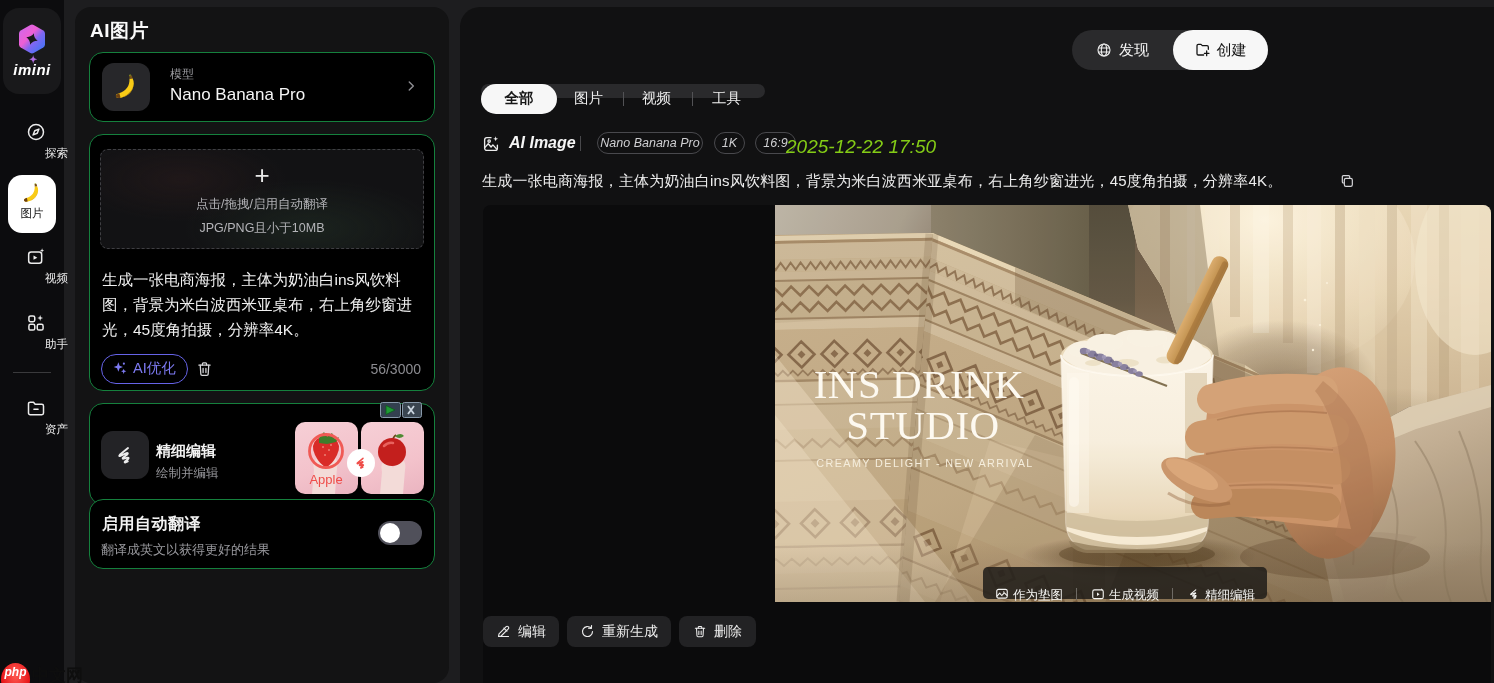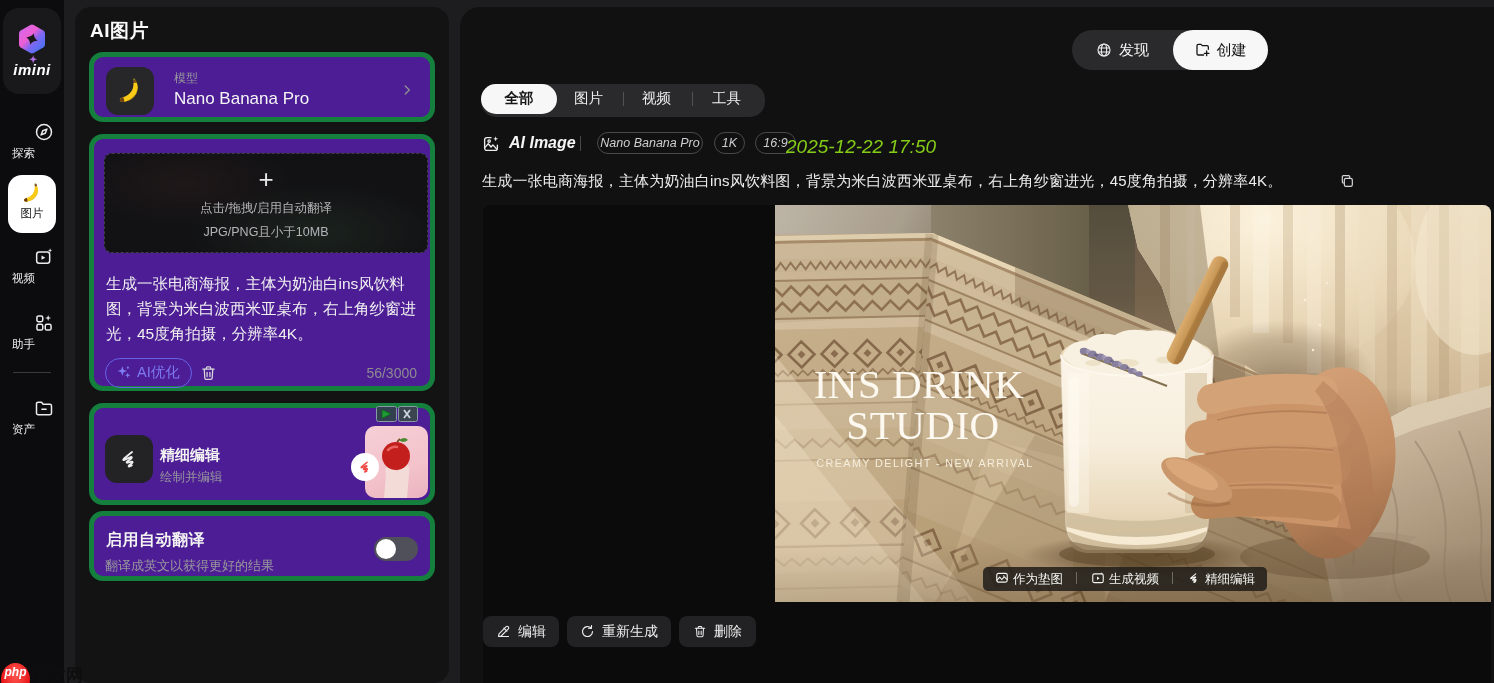--- a/index.html
+++ b/index.html
@@ -6,29 +6,29 @@
   * { margin:0; padding:0; box-sizing:border-box; }
   html,body { width:1494px; height:683px; overflow:hidden; }
   body { background:#1d1d1f; font-family:"Liberation Sans",sans-serif; position:relative; }
 
   
   #sidebar { position:absolute; left:0; top:0; width:64px; height:683px; background:#0c0c0e; }
   #logocard { position:absolute; left:3px; top:8px; width:58px; height:86px; background:#19191b; border-radius:16px; text-align:center; }
   #logocard svg.hex { margin-top:16px; }
   .iminitxt { color:#fff; font-size:15px; font-weight:bold; font-style:italic; letter-spacing:0.5px; margin-top:1px; position:relative; }
   .iminitxt .spark { position:absolute; top:-7px; left:26px; color:#b06be0; font-size:10px; font-style:normal; }
-  .nav { position:absolute; left:12px; width:64px; text-align:left; color:#ececec; font-size:11.5px; }
+  .nav { position:absolute; left:4px; width:64px; text-align:right; color:#ececec; font-size:11.5px; }
   .nav svg { display:block; margin:0 auto 4px auto; }
   .navsel { position:absolute; left:8px; top:175px; width:48px; height:58px; background:#fff; border-radius:14px; color:#111; font-size:11.5px; text-align:center; padding-top:7px; }
   .sbdiv { position:absolute; left:13px; top:372px; width:38px; height:1px; background:#3a3a3c; }
 
   
   #lpanel { position:absolute; left:75px; top:7px; width:374px; height:676px; background:#131314; border-radius:16px; }
   #lpanel h1 { position:absolute; left:15px; top:11px; font-size:19px; color:#fafafa; letter-spacing:0.5px; }
-  .card { position:absolute; left:14px; width:346px; background:#4c1d95; border:5px solid #15803d; border-radius:14px; }
+  .card { position:absolute; left:14px; width:346px; background:#000000; border:1px solid #15803d; border-radius:14px; }
   #cardModel { top:45px; height:70px; }
   .bansq { position:absolute; left:12px; top:10px; width:48px; height:48px; background:#27272a; border-radius:12px; }
   .bansq svg { margin:10px 0 0 10px; }
   .mlab { position:absolute; left:80px; top:13px; font-size:12px; color:#98989d; }
   .mname { position:absolute; left:80px; top:32px; font-size:17px; color:#f5f5f5; }
   .chev { position:absolute; right:16px; top:26px; color:#8e8e93; font-size:15px; }
 
   #cardPrompt { top:127px; height:257px; }
   .upbox { position:absolute; left:10px; top:14px; width:324px; height:100px; border:1.5px dashed #3f3f43; border-radius:8px; text-align:center; color:#b4b4b8; font-size:12.5px;
      background: radial-gradient(ellipse 180px 70px at 65% 80%, rgba(40,60,45,.4), rgba(0,0,0,0) 70%), radial-gradient(ellipse 150px 60px at 25% 30%, rgba(60,35,35,.32), rgba(0,0,0,0) 70%), #121214; }
@@ -45,53 +45,53 @@
   .edsq svg { margin:12px 0 0 12px; }
   .edtit { position:absolute; left:66px; top:38px; font-size:15px; font-weight:bold; color:#f2f2f2; }
   .edsub { position:absolute; left:66px; top:61px; font-size:12.5px; color:#98989d; }
   .thumb { position:absolute; top:18px; width:63px; height:72px; border-radius:10px; background:linear-gradient(160deg,#f6cfd6,#f3c2cb 60%,#eab4c0); overflow:hidden; }
   .th1 { left:205px; }
   .th2 { left:271px; }
   .edbadge { position:absolute; left:257px; top:45px; width:28px; height:28px; background:#fff; border-radius:50%; z-index:3; }
   .edbadge svg { margin:6px 0 0 6px; }
   .adctl { position:absolute; right:12px; top:-2px; z-index:4; }
 
-  #cardXlat { top:504px; height:70px; }
+  #cardXlat { top:492px; height:70px; }
   .xt1 { position:absolute; left:12px; top:14px; font-size:16px; font-weight:bold; color:#f2f2f2; letter-spacing:0.5px; }
   .xt2 { position:absolute; left:11px; top:41px; font-size:13px; color:#98989d; }
   .tog { position:absolute; right:12px; top:21px; width:44px; height:24px; background:#50505a; border-radius:12px; }
   .tog .knob { position:absolute; left:2px; top:2px; width:20px; height:20px; background:#fff; border-radius:50%; }
 
   
   #mpanel { position:absolute; left:460px; top:7px; width:1040px; height:676px; background:#111112; border-radius:20px 0 0 0; }
   
   .modesw { position:absolute; left:612px; top:23px; width:196px; height:40px; background:#2a2a2c; border-radius:20px; }
   .modesw .disc { position:absolute; left:24px; top:0; height:40px; line-height:40px; color:#f5f5f5; font-size:15px; }
   .modesw .disc svg { vertical-align:-3px; margin-right:7px; }
   .modesw .crea { position:absolute; right:0; top:0; width:95px; height:40px; background:#f7f7f7; border-radius:20px; color:#141414; font-size:15px; line-height:40px; text-align:center; }
   .modesw .crea svg { vertical-align:-3px; margin-right:6px; }
   
-  .tabs { position:absolute; left:21px; top:77px; width:284px; height:33px; background:#2a2a2c; border-radius:15px; color:#ededed; font-size:14.5px; }
+  .tabs { position:absolute; left:21px; top:77px; width:284px; height:14px; background:#2a2a2c; border-radius:15px; color:#ededed; font-size:14.5px; }
   .tabs .sel { position:absolute; left:0; top:0; width:76px; height:30px; background:#f7f7f7; border-radius:15px; color:#161616; text-align:center; line-height:29px; font-weight:bold; }
   .tabs .t { position:absolute; top:0; height:30px; line-height:29px; }
   .tabs .tdiv { position:absolute; top:8px; width:1px; height:14px; background:#525255; }
   
   .meta { position:absolute; left:22px; top:125px; height:24px; width:950px; white-space:nowrap;font-style:italic; }
   .meta .aiimg { position:absolute; left:0; top:3px; }
   .meta .ainame { position:absolute; left:27px; top:2px; white-space:nowrap; font-size:16px; font-weight:bold; color:#f5f5f5; }
   .meta .mdiv { position:absolute; left:98px; top:4px; width:1px; height:15px; background:#48484b; }
   .pill { position:absolute; top:0; height:22px; border:1px solid #49494d; border-radius:11px; color:#cfcfd2; font-size:12.5px; line-height:20px; text-align:center; }
   .date { position:absolute; left:304px; top:4px; white-space:nowrap; color:#84cc16; font-size:19px; }
   
   .prow { position:absolute; left:22px; top:165px; width:900px; font-size:15px; color:#ededed; letter-spacing:0.2px; }
   .copyic { position:absolute; left:879px; top:166px; }
   
   .imgcard { position:absolute; left:23px; top:198px; width:1008px; height:510px; background:#0b0b0c; border-radius:8px; overflow:hidden; }
   .photo { position:absolute; right:0px; top:0; width:716px; height:397px; }
-  .obar { position:absolute; left:500px; top:362px; height:24px; background:rgba(30,28,25,.85); border-radius:5px; color:#f5f5f3; font-size:12.5px; line-height:24px; white-space:nowrap; padding:0 12px; }
+  .obar { position:absolute; left:500px; top:362px; height:24px; background:rgba(30,28,25,.85); border-radius:5px; color:#f5f5f3; font-size:12.5px; line-height:24px; white-space:nowrap; padding:16px 12px; }
   .obar svg { vertical-align:-2px; margin-right:4px; }
   .obar .od { display:inline-block; width:1px; height:12px; background:#6e6a64; vertical-align:-1px; margin:0 10px; }
   
   .brow { position:absolute; top:609px; left:23px; }
   .bbtn { position:absolute; top:0; height:31px; background:#222224; border-radius:8px; color:#ececec; font-size:14px; line-height:31px; text-align:center; }
   .bbtn svg { vertical-align:-2.5px; margin-right:7px; }
 
   
   #wm { position:absolute; left:1px; top:662px; height:21px; z-index:9; }
   #wm .oval { position:absolute; left:0; top:1px; width:29px; height:33px; background:radial-gradient(ellipse at 50% 35%, #ff5a52, #e71518 70%); border-radius:50%; color:#fff; font-size:12px; font-weight:bold; font-style:italic; text-align:center; line-height:19px; }
@@ -193,20 +193,33 @@
         </svg></div>
     <div class="cnt">56/3000</div>
   </div>
 
   <div class="card" id="cardEdit">
     <div class="edsq"><svg width="24" height="24" viewBox="0 0 24 24" fill="none" stroke="#ececec" stroke-width="1.9" stroke-linecap="round" stroke-linejoin="round">
           <path d="M15,5 L6.8,11.8 C5.8,12.8 6.3,13.4 7.4,12.9 L13.5,10.2 C14.8,9.7 15.3,10.5 14.3,11.4 L10.2,14.4 C9.2,15.2 9.6,16 10.7,15.7 L14.5,14.7 C15.7,14.4 16,15.2 15.1,16 L12,18.4 C11.3,19 11.7,19.8 12.5,19.4 L14.8,18.3"></path>
         </svg></div>
     <div class="edtit">精细编辑</div>
     <div class="edsub">绘制并编辑</div>
+    <div class="thumb th1">
+      <svg width="63" height="72" viewBox="0 0 63 72">
+        <path d="M19 48 Q16 38 25 35 L30 44 L35 34 Q44 35 42 46 L40 72 L17 72 Z" fill="#f3dbd8"></path>
+        <path d="M22 17 Q31 11 40 17 Q47 23 42 33 Q37 43 31 45 Q25 43 20 33 Q15 23 22 17 Z" fill="#d92b28"></path>
+        <path d="M24 16 l5-6 l3 5 l5-4 l3 6 l4-2 l-3 5 l-9 2 l-8-1 z" fill="#3f7d2c"></path>
+        <circle cx="28" cy="25" r="0.8" fill="#f6b9a8"></circle>
+          <circle cx="34" cy="28" r="0.8" fill="#f6b9a8"></circle>
+          <circle cx="30" cy="33" r="0.8" fill="#f6b9a8"></circle>
+          <circle cx="36" cy="23" r="0.8" fill="#f6b9a8"></circle>
+        <circle cx="31" cy="29" r="16.5" fill="none" stroke="#f05a55" stroke-width="2.8"></circle>
+        <text x="31" y="62" font-size="13" fill="#ef4d49" text-anchor="middle" font-family="Liberation Sans">Apple</text>
+      </svg>
+    </div>
     <div class="thumb th2">
       <svg width="63" height="72" viewBox="0 0 63 72">
         <path d="M21 50 Q18 40 27 37 L32 46 L37 36 Q46 37 44 48 L42 72 L19 72 Z" fill="#f3dbd8"></path>
         <path d="M31 20 q1-5 4-7" stroke="#6b4516" stroke-width="1.6" fill="none"></path>
         <path d="M34 14 q6-4 9 0 q-5 4-9 0 z" fill="#4e8a33"></path>
         <circle cx="31" cy="30" r="14" fill="#c31f1d"></circle>
         <path d="M23 24 q4-4 9-3" stroke="#e8625e" stroke-width="2.5" fill="none" stroke-linecap="round"></path>
       </svg>
     </div>
     <div class="edbadge"><svg width="16" height="16" viewBox="0 0 24 24" fill="none" stroke="#ef4d49" stroke-width="2.2" stroke-linecap="round" stroke-linejoin="round">

